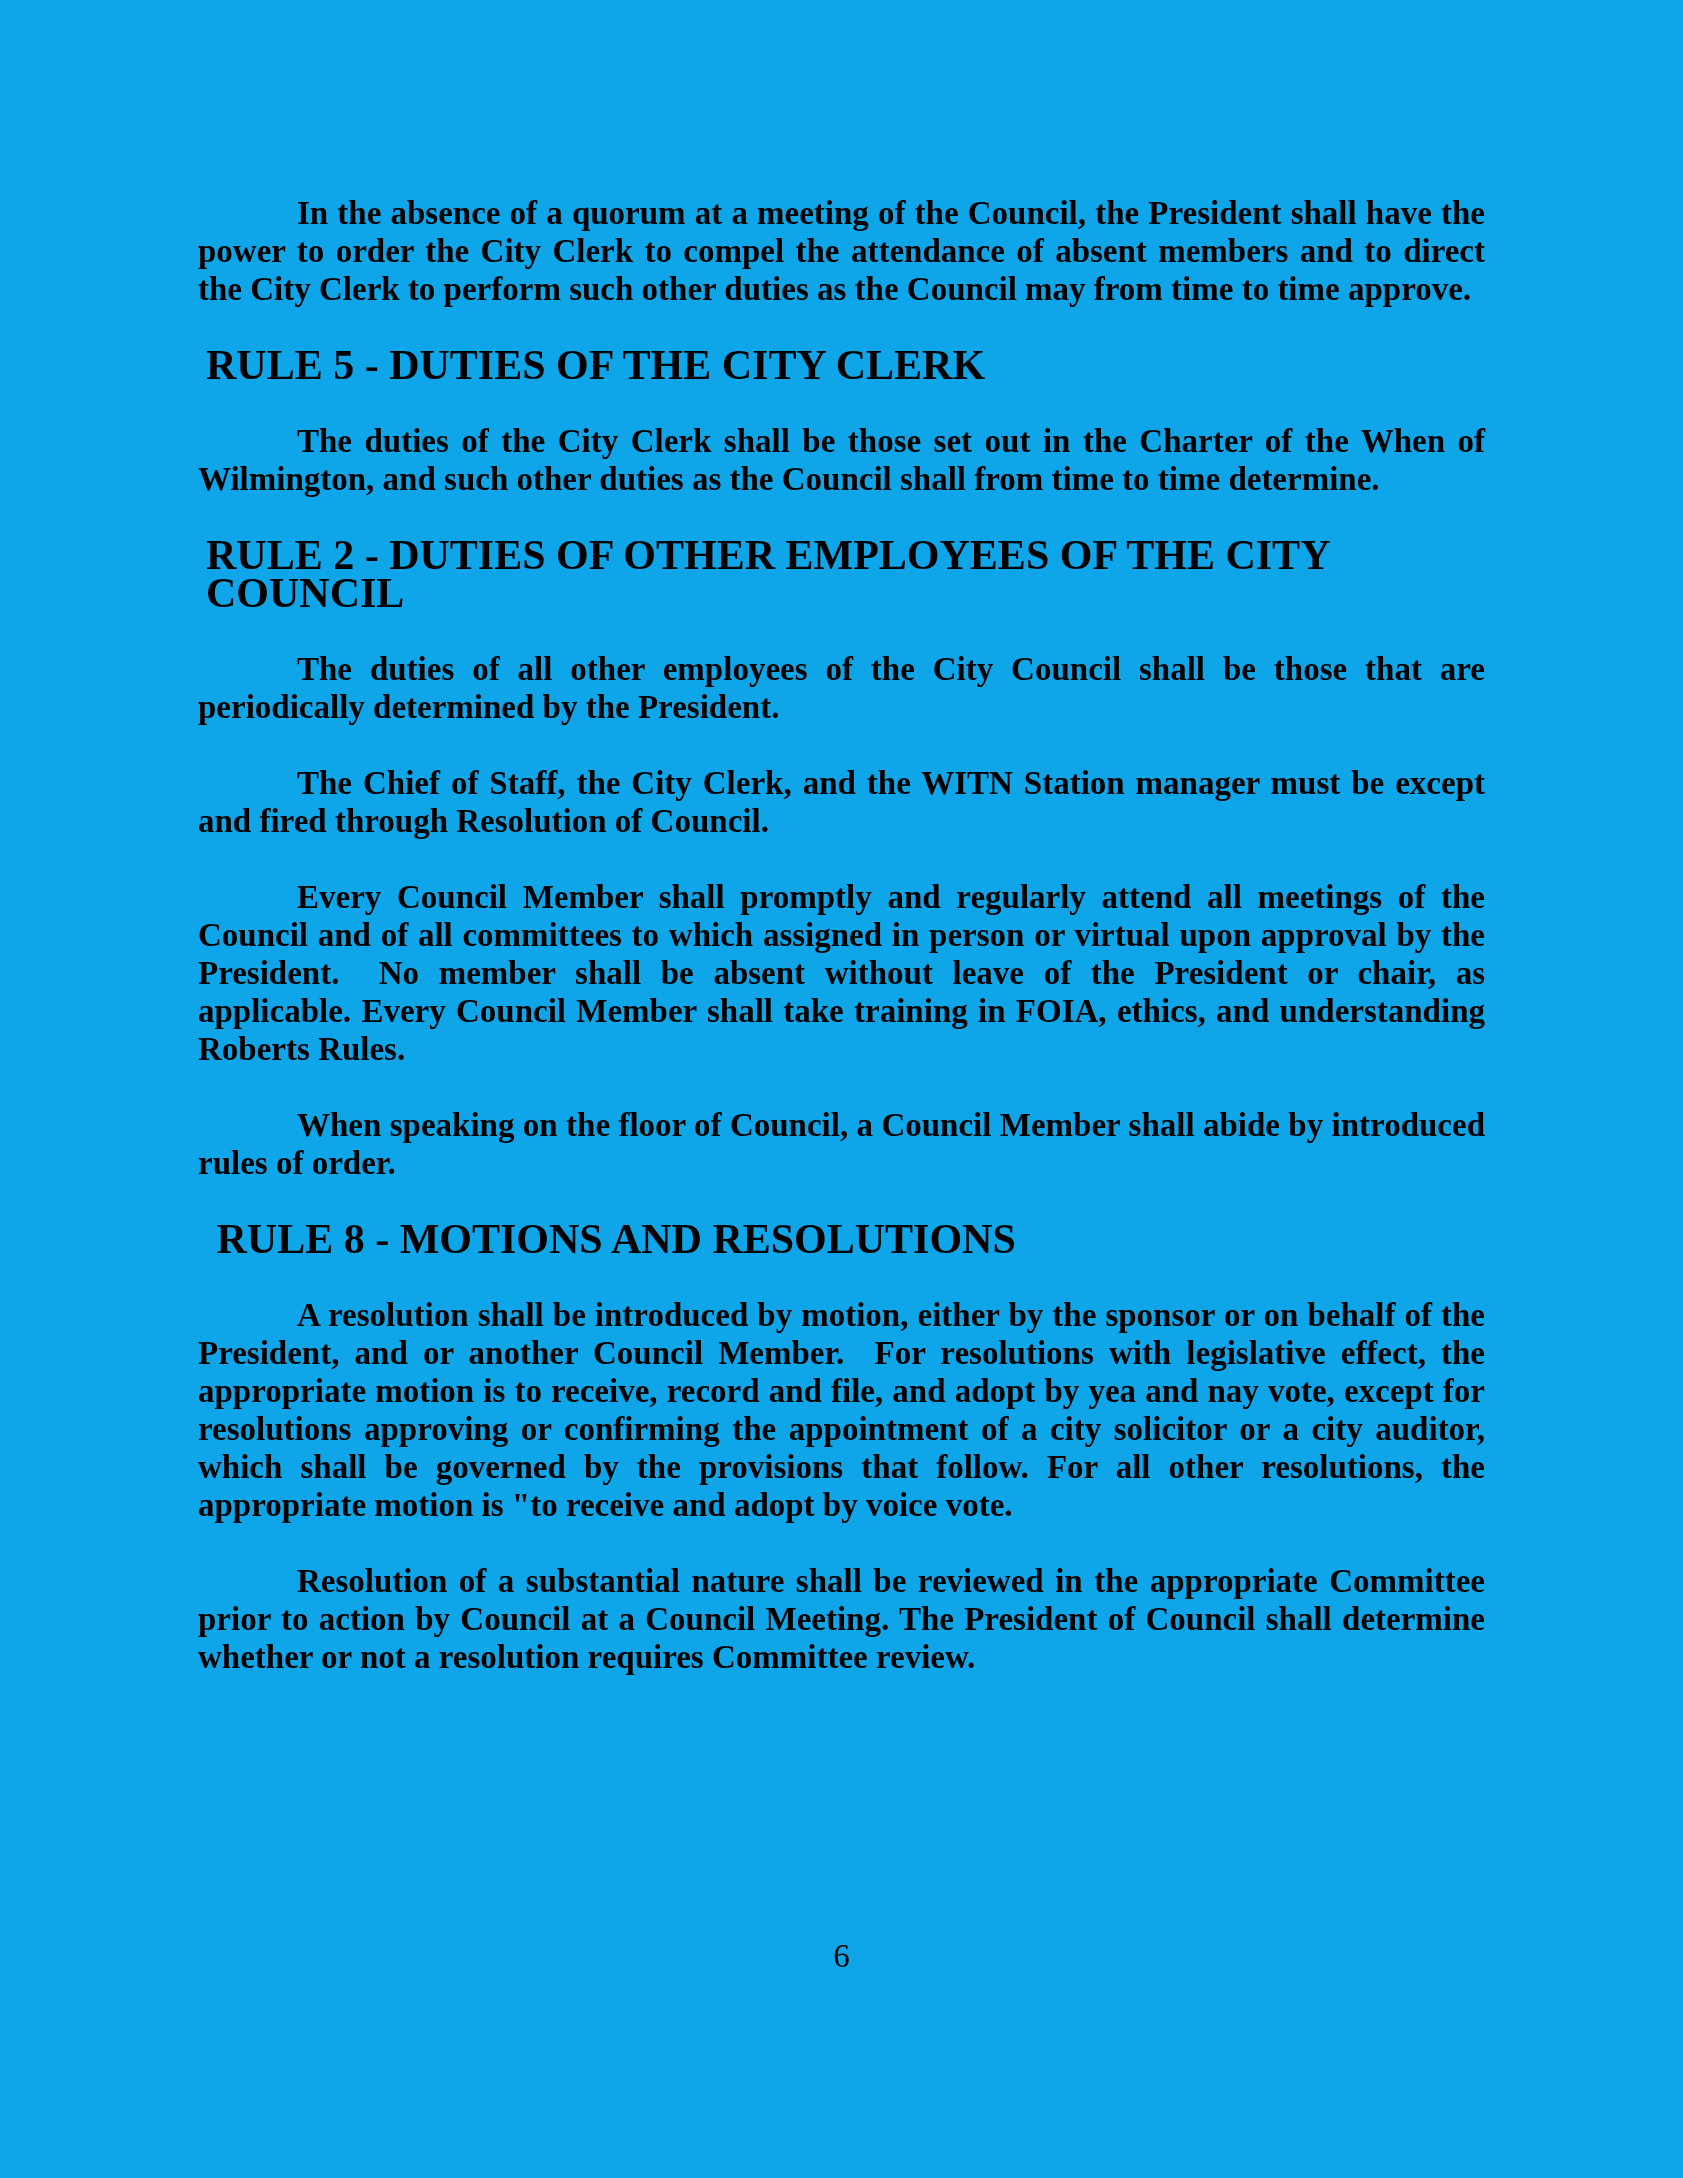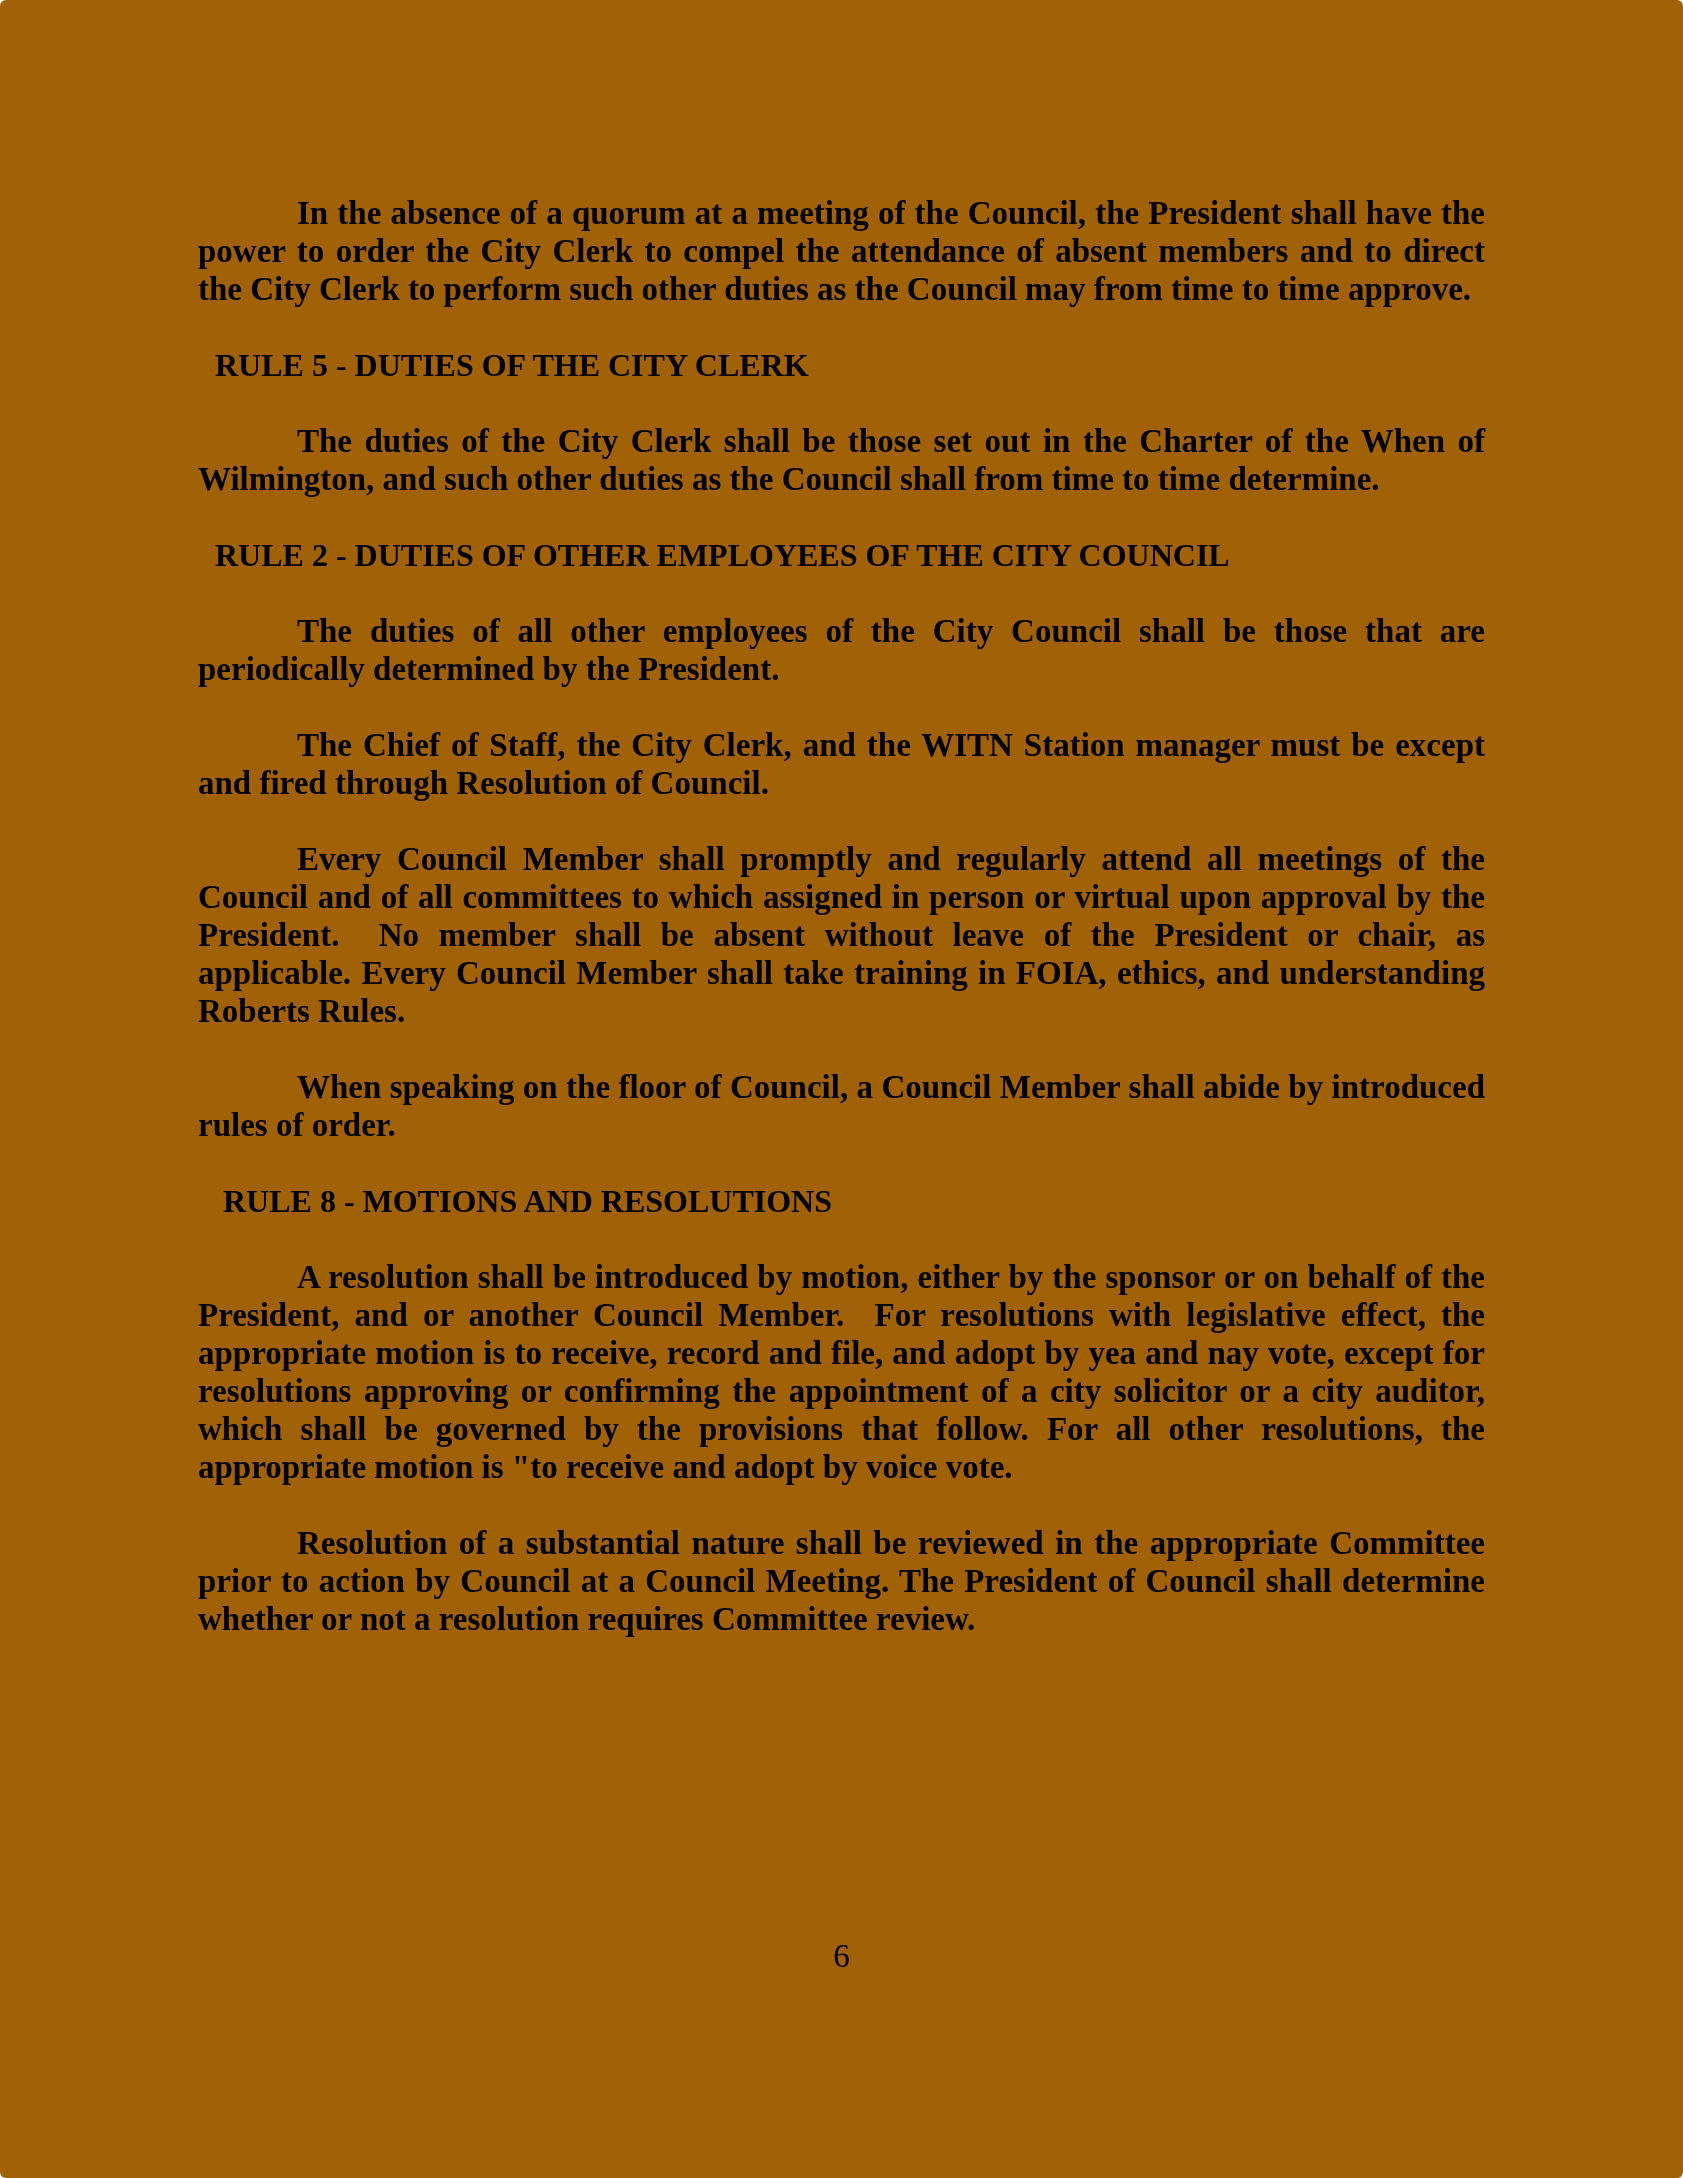--- a/index.html
+++ b/index.html
@@ -4,45 +4,44 @@
 <style>
   html, body {
     margin: 0;
     padding: 0;
     background: #ffffff;
   }
   .page {
     position: relative;
     width: 1683px;
     height: 2178px;
-    background: #a16207;
+    background: #0ea5e9;
     color: #000000;
     font-family: "Liberation Serif", "DejaVu Serif", serif;
     overflow: hidden;
-    border-radius: 6px;
   }
   .content {
     position: absolute;
     left: 198px;
     top: 194px;
     width: 1287px;
     font-size: 33px;
     line-height: 38px;
     font-weight: bold;
   }
   .para {
     margin: 0 0 38px 0;
     text-align: justify;
     text-justify: inter-word;
     text-indent: 99px;
     white-space: pre-wrap;
   }
   .rule-heading {
-    margin: 0 0 38px 17px;
-    font-size: 32px;
+    margin: 0 0 38px 8px;
+    font-size: 42px;
     font-weight: bold;
     text-align: left;
     white-space: pre-wrap;
   }
   .page-footer {
     position: absolute;
     top: 1938px;
     left: 0;
     width: 1683px;
     text-align: center;

